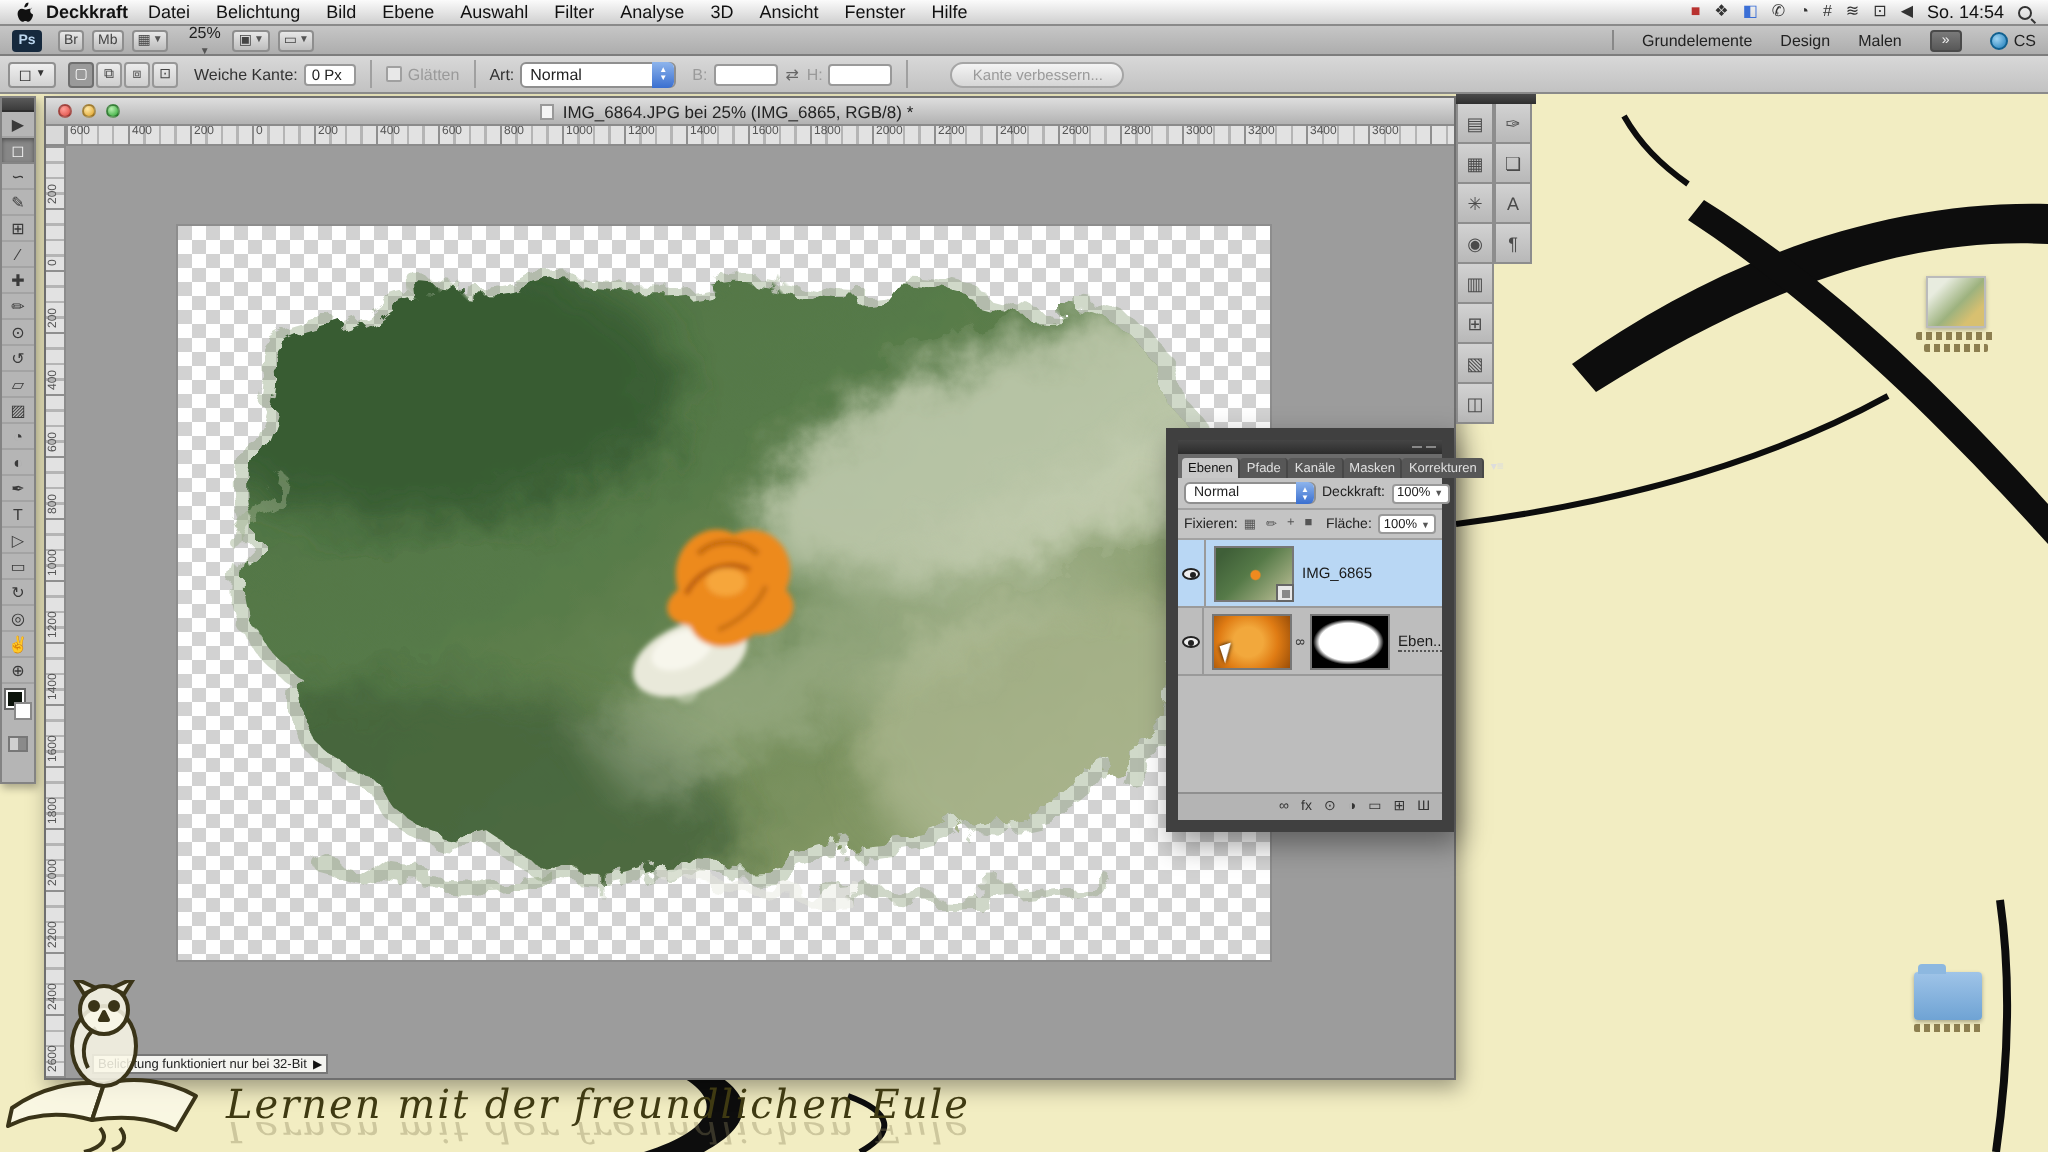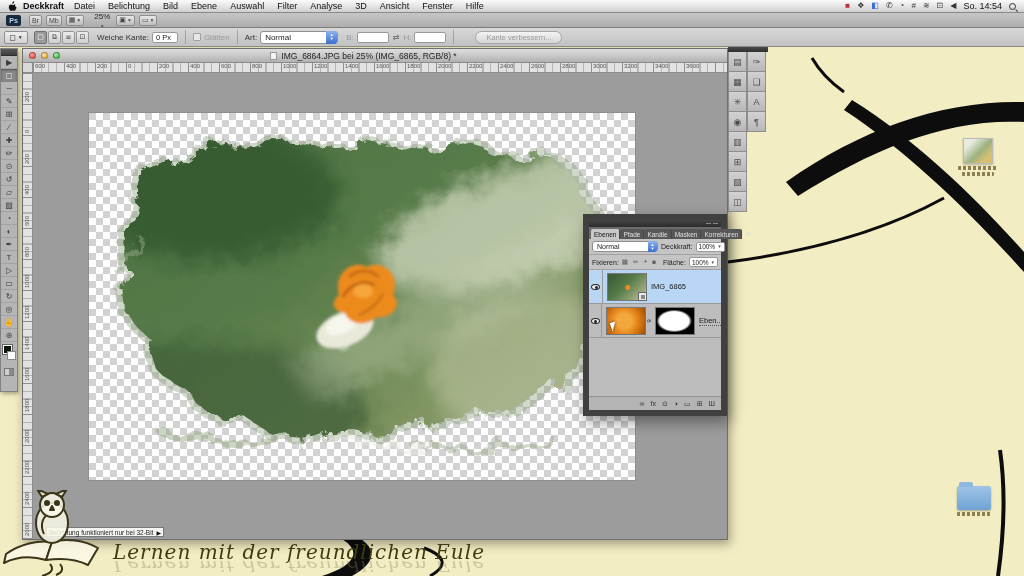--- a/index.html
+++ b/index.html
@@ -242,20 +242,33 @@
         <span class="dd" style="font-size:5px;color:#555;" data-interactable="false">▼</span>
       </span>
     <span class="abtn" data-interactable="true">
         <span data-interactable="false">▣</span>
         <span class="dd" data-interactable="false">▼</span>
       </span>
     <span class="abtn" data-interactable="true">
         <span data-interactable="false">▭</span>
         <span class="dd" data-interactable="false">▼</span>
       </span>
+    <div class="workspaces" data-interactable="false">
+      <span class="ws-sep" data-interactable="false"></span>
+      <div style="display:flex;gap:14px;">
+          <span data-interactable="true">Grundelemente</span>
+          <span data-interactable="true">Design</span>
+          <span data-interactable="true">Malen</span>
+        </div>
+      <span class="ovf" data-interactable="true">»</span>
+      <span class="cslive" data-interactable="true">
+          <span class="cs-ico" data-interactable="false"></span>
+          <span data-interactable="false">CS</span>
+        </span>
+    </div>
   </div>
 
   <div class="optionsbar" data-interactable="false">
     <span class="tool-preview" data-interactable="true">
         <span data-interactable="false">◻</span>
         <span class="dd" data-interactable="false">▼</span>
       </span>
     <div class="selmode">
         <span data-interactable="true" class="active">▢</span>
         <span data-interactable="true">⧉</span>

